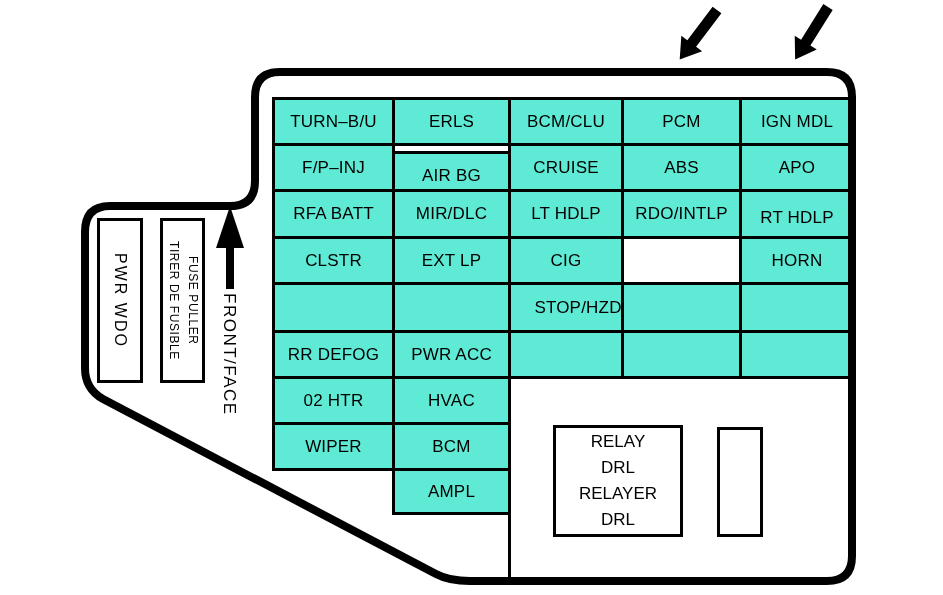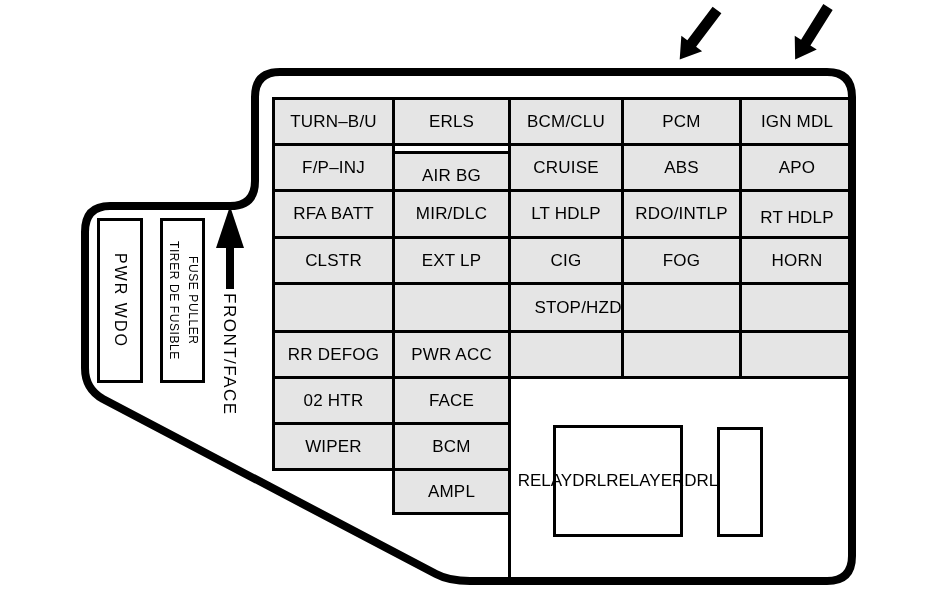--- a/index.html
+++ b/index.html
@@ -1,21 +1,21 @@
 <!DOCTYPE html>
 <html><head>
 <meta charset="utf-8">
 <style>
   html,body{margin:0;padding:0;background:#ffffff;}
   .canvas{
     position:relative;width:943px;height:595px;background:#ffffff;
     font-family:"Liberation Sans",sans-serif;color:#000;overflow:hidden;
   }
   .cell{
-    position:absolute;box-sizing:border-box;border:3px solid #000;background:#e5e5e5;
+    position:absolute;box-sizing:border-box;border:3px solid #000;background:#5eead4;
     display:flex;align-items:center;justify-content:center;
     font-size:17px;letter-spacing:.2px;white-space:nowrap;
   }
   .vbox{
     position:absolute;box-sizing:border-box;border:3px solid #000;background:#fff;
     display:flex;align-items:center;justify-content:center;
   }
   .vtext{
     writing-mode:vertical-rl;text-orientation:mixed;
     font-size:16px;letter-spacing:2px;white-space:nowrap;
@@ -26,21 +26,21 @@
     text-align:center;white-space:nowrap;
   }
   .front-face{
     position:absolute;left:219px;top:293px;
     writing-mode:vertical-rl;text-orientation:mixed;
     font-size:17px;letter-spacing:1.5px;white-space:nowrap;
   }
   .relay-box{
     position:absolute;left:553px;top:425px;width:130px;height:112px;
     box-sizing:border-box;border:3px solid #000;background:#fff;
-    display:flex;flex-direction:row;align-items:center;justify-content:center;
+    display:flex;flex-direction:column;align-items:center;justify-content:center;
     font-size:17px;line-height:26px;text-align:center;
   }
   .small-box{
     position:absolute;left:717px;top:427px;width:46px;height:110px;
     box-sizing:border-box;border:3px solid #000;background:#fff;
   }
   svg.overlay{position:absolute;left:0;top:0;pointer-events:none;}
 </style>
 </head>
 <body>
@@ -61,37 +61,36 @@
 
   <div class="cell" style="left:272px;top:189px;width:123px;height:50px">RFA BATT</div>
   <div class="cell" style="left:392px;top:189px;width:119px;height:50px">MIR/DLC</div>
   <div class="cell" style="left:508px;top:189px;width:116px;height:50px">LT HDLP</div>
   <div class="cell" style="left:621px;top:189px;width:121px;height:50px">RDO/INTLP</div>
   <div class="cell" style="left:739px;top:189px;width:116px;height:58px">RT HDLP</div>
 
   <div class="cell" style="left:272px;top:236px;width:123px;height:49px">CLSTR</div>
   <div class="cell" style="left:392px;top:236px;width:119px;height:49px">EXT LP</div>
   <div class="cell" style="left:508px;top:236px;width:116px;height:49px">CIG</div>
-  <div class="cell" style="left:621px;top:236px;width:121px;height:49px">FOG</div>
   <div class="cell" style="left:739px;top:236px;width:116px;height:49px">HORN</div>
 
   <div class="cell" style="left:272px;top:282px;width:123px;height:51px"></div>
   <div class="cell" style="left:392px;top:282px;width:119px;height:51px"></div>
   <div class="cell" style="left:508px;top:282px;width:140px;height:51px">STOP/HZD</div>
   <div class="cell" style="left:621px;top:282px;width:121px;height:51px"></div>
   <div class="cell" style="left:739px;top:282px;width:116px;height:51px"></div>
 
   <div class="cell" style="left:272px;top:330px;width:123px;height:49px">RR DEFOG</div>
   <div class="cell" style="left:392px;top:330px;width:119px;height:49px">PWR ACC</div>
   <div class="cell" style="left:508px;top:330px;width:116px;height:49px"></div>
   <div class="cell" style="left:621px;top:330px;width:121px;height:49px"></div>
   <div class="cell" style="left:739px;top:330px;width:116px;height:49px"></div>
 
   <div class="cell" style="left:272px;top:376px;width:123px;height:49px">02 HTR</div>
-  <div class="cell" style="left:392px;top:376px;width:119px;height:49px">FACE</div>
+  <div class="cell" style="left:392px;top:376px;width:119px;height:49px">HVAC</div>
   <div class="cell" style="left:272px;top:422px;width:123px;height:49px">WIPER</div>
   <div class="cell" style="left:392px;top:422px;width:119px;height:49px">BCM</div>
   <div class="cell" style="left:392px;top:468px;width:119px;height:47px">AMPL</div>
 
   <div class="vbox" style="left:97px;top:218px;width:46px;height:165px">
     <span class="vtext">PWR WDO</span>
   </div>
 
   <div class="vbox" style="left:160px;top:218px;width:45px;height:165px">
     <div class="fuse-puller-inner">

